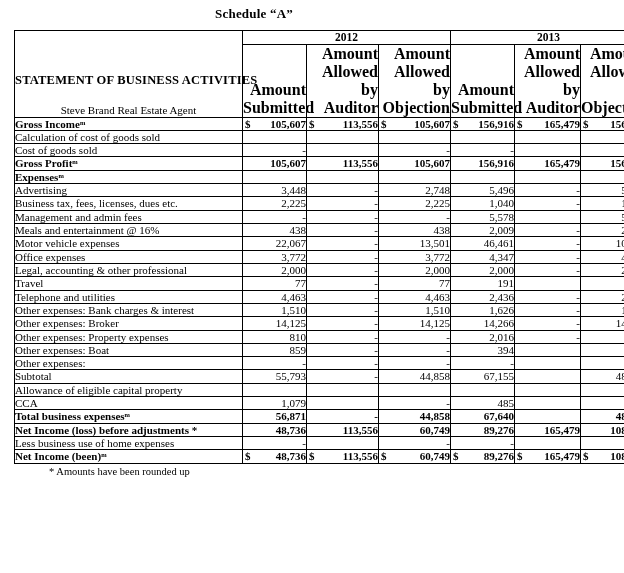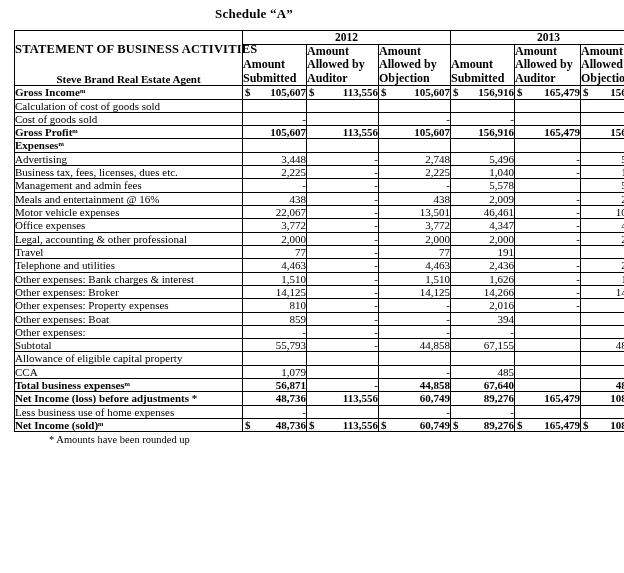--- a/index.html
+++ b/index.html
@@ -44,42 +44,42 @@
   }
   
   .yr-head {
     text-align: center;
     font-weight: bold;
     font-size: 11.5px;
     vertical-align: middle;
     padding: 2px 0 2px 0;
   }
   .colhead {
-    text-align: left;
+    text-align: right;
     font-weight: bold;
-    font-size: 12px;
+    font-size: 16px;
     vertical-align: middle;
     padding: 2px 2px 3px 2px;
     line-height: 1.15;
   }
   .stmt-head {
     text-align: center;
     font-weight: bold;
     vertical-align: middle;
     padding: 4px 4px;
   }
   .stmt-head .l1 {
     font-size: 12.5px;
     font-variant: small-caps;
     letter-spacing: 0.2px;
     white-space: nowrap;
   }
   .stmt-head .l2 {
     font-size: 11px;
-    font-weight: bold;
+    font-weight: normal;
     margin-top: 17px;
   }
   
   td.lbl {
     text-align: left;
     padding: 1px 2px 1px 4px;
     font-size: 11px;
     white-space: nowrap;
   }
   td.num {
@@ -386,21 +386,21 @@
           <tr>
             <td class="lbl ind1">Less business use of home expenses</td>
             <td class="num sep2012">-</td>
             <td class="num"></td>
             <td class="num">-</td>
             <td class="num sep2013">-</td>
             <td class="num"></td>
             <td class="num">-</td>
           </tr>
           <tr class="thick-bot">
-            <td class="lbl b">Net Income (sold)ᵐ</td>
+            <td class="lbl b">Net Income (been)ᵐ</td>
             <td class="num b sep2012"><span class="dollar">$</span><span>48,736</span></td>
             <td class="num b"><span class="dollar">$</span><span>113,556</span></td>
             <td class="num b"><span class="dollar">$</span><span>60,749</span></td>
             <td class="num b sep2013"><span class="dollar">$</span><span>89,276</span></td>
             <td class="num b"><span class="dollar">$</span><span>165,479</span></td>
             <td class="num b"><span class="dollar">$</span><span>108,170</span></td>
           </tr>
         </tbody>
   </table>
   </div>

